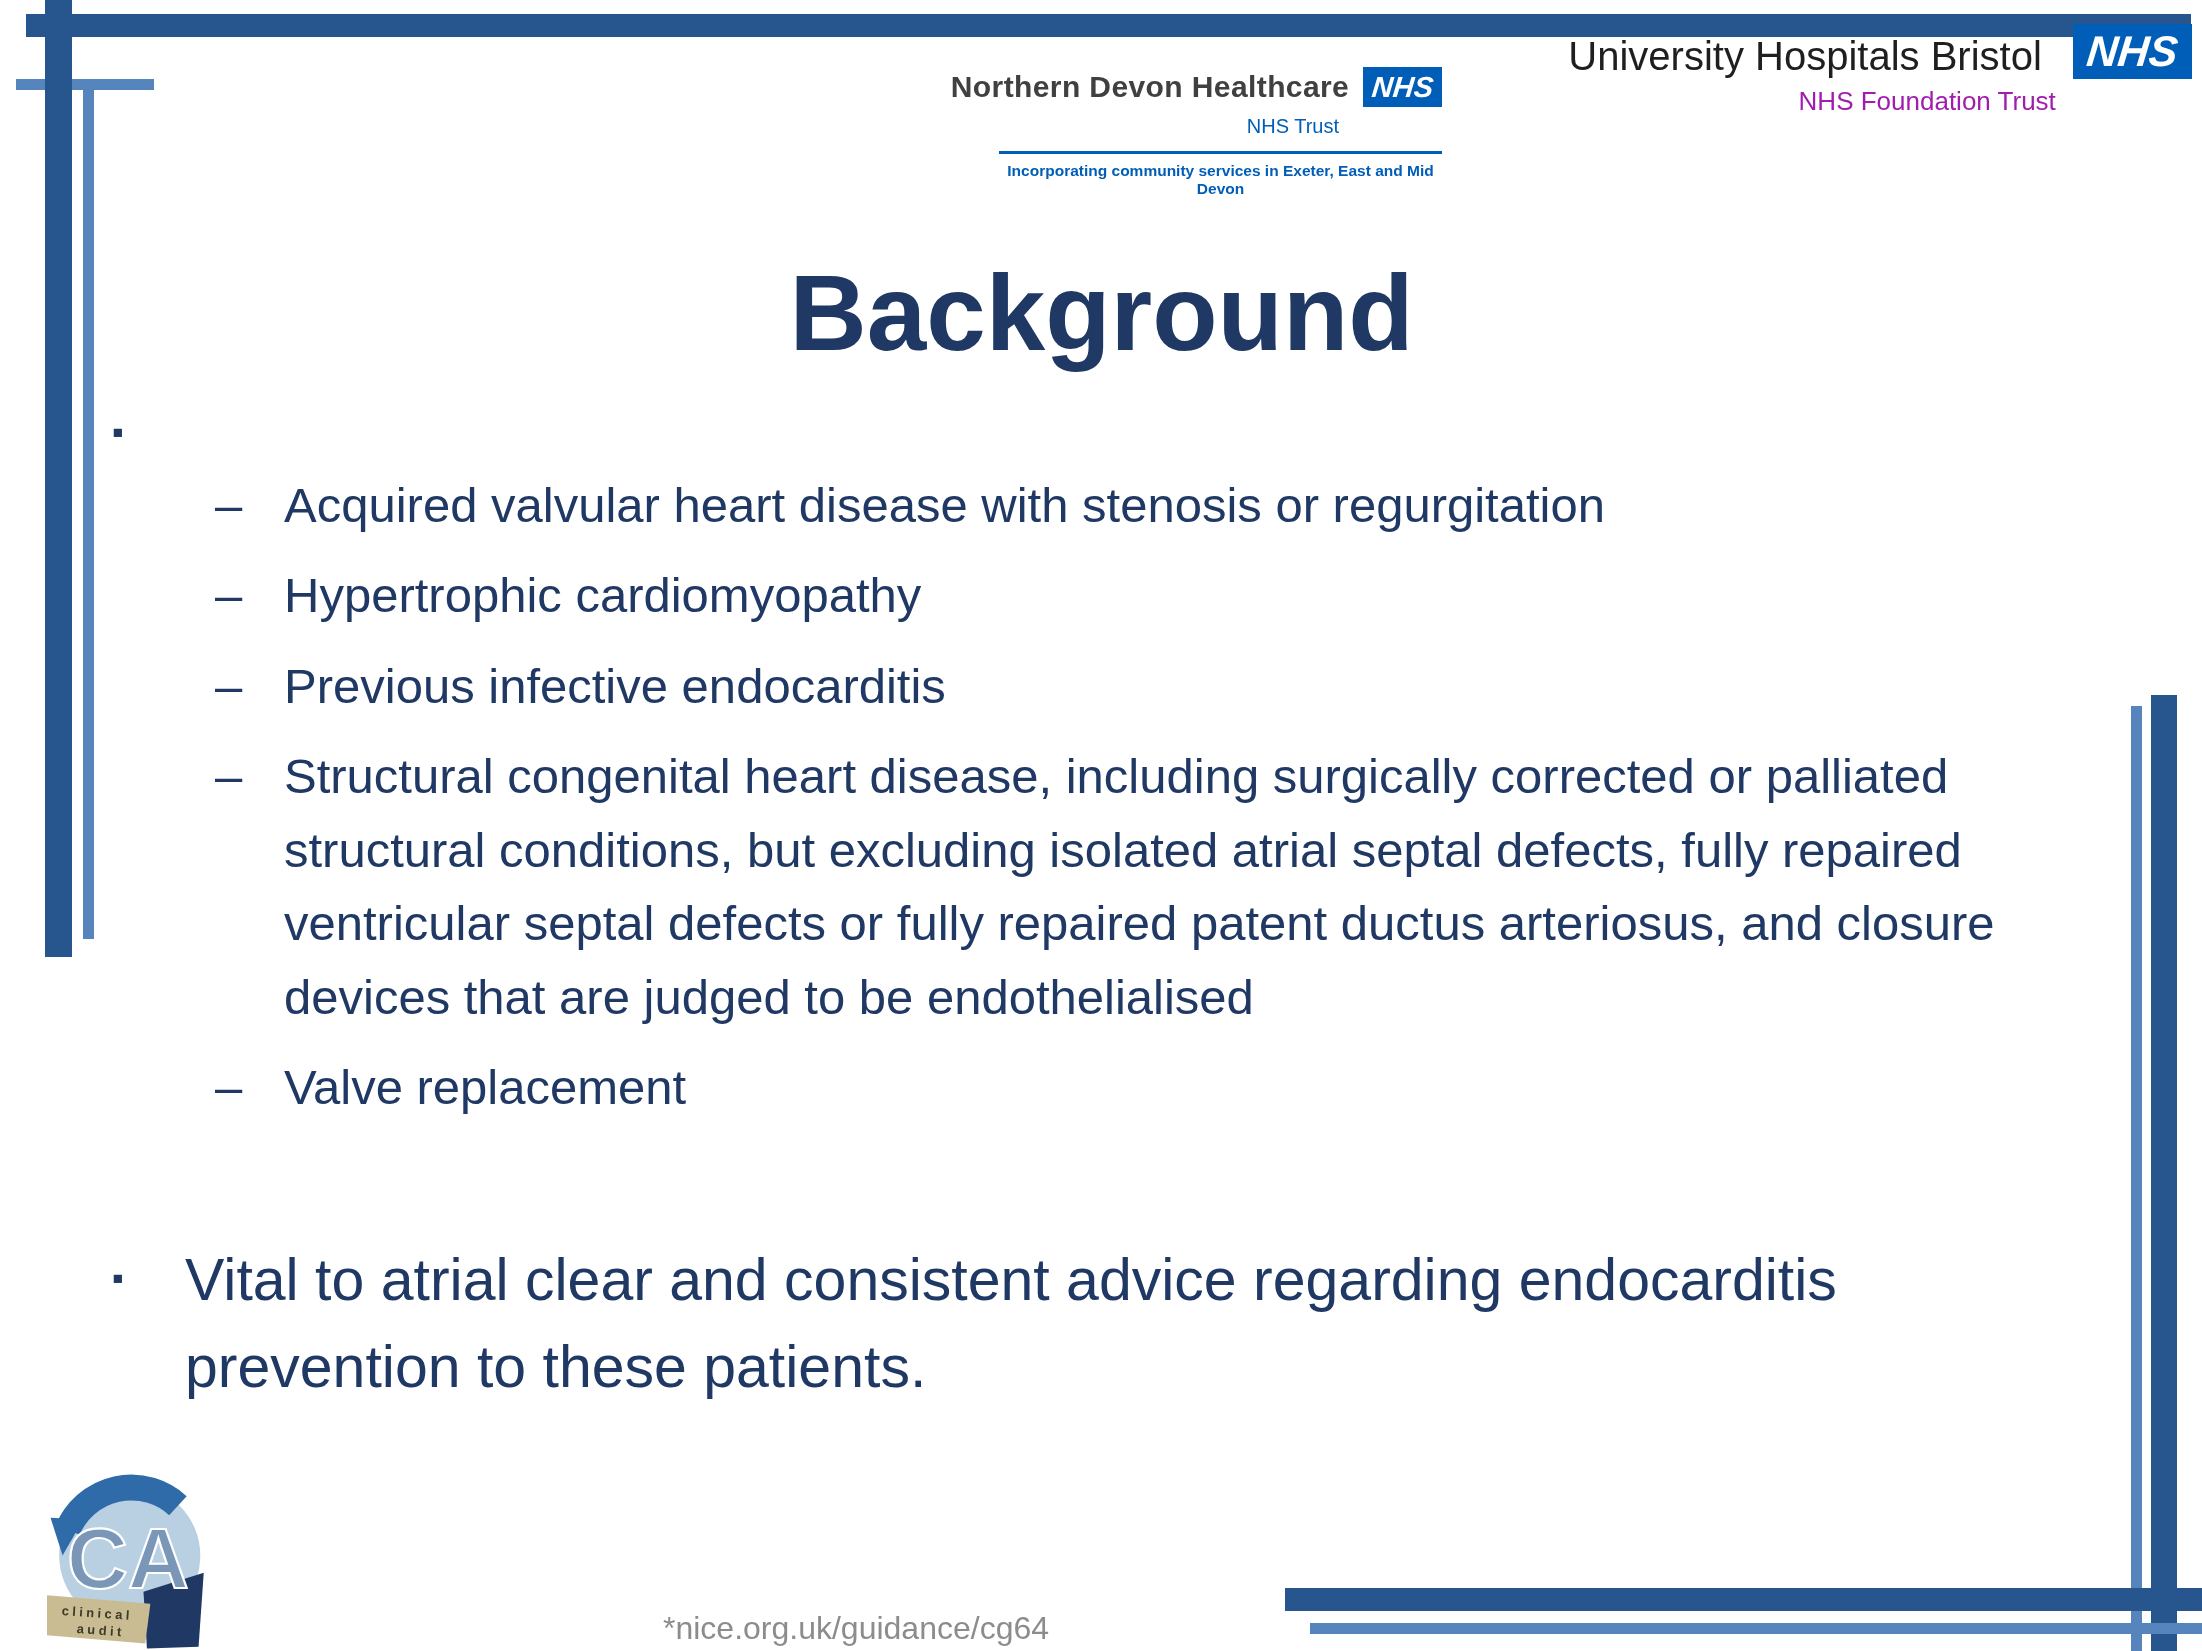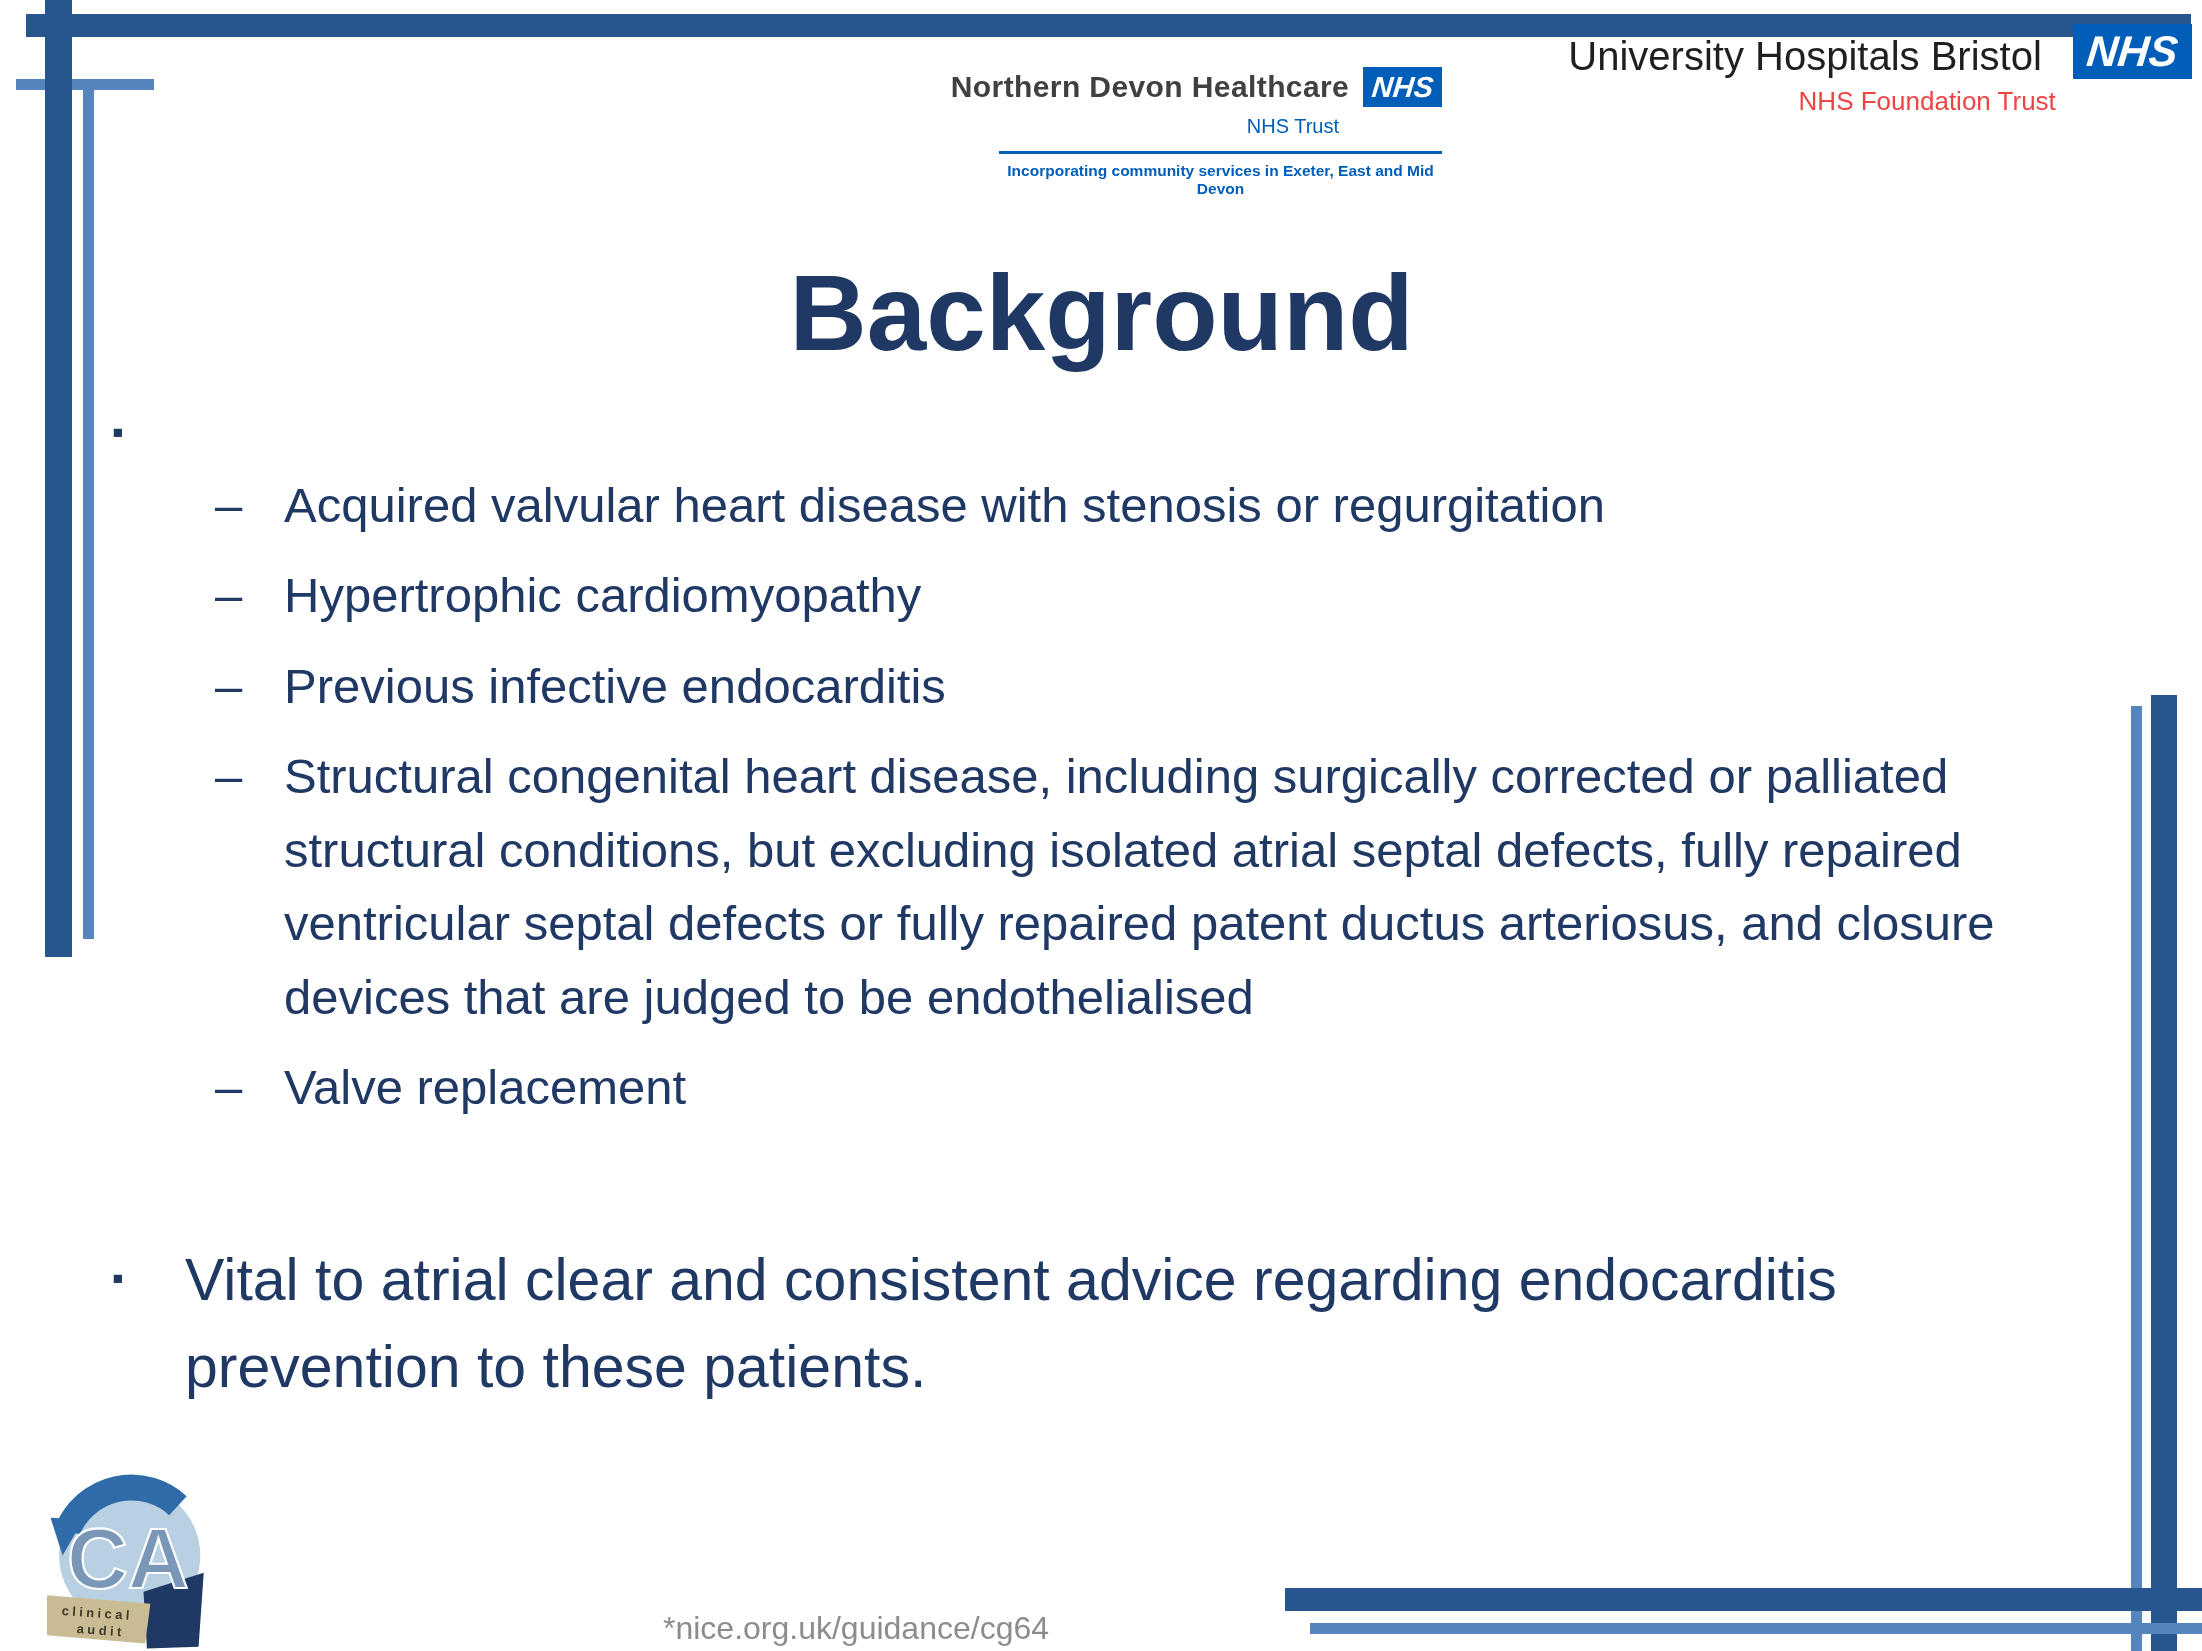--- a/index.html
+++ b/index.html
@@ -29,21 +29,21 @@
   .ndh-box span { font-size: 29px; }
   .ndh-trust { margin-top: 7.7px; margin-right: 103px; font-size: 20px; color: #005EB8; }
   .ndh-rule { margin-top: 13.8px; width: 443px; height: 2.6px; background: #005EB8; }
   .ndh-tagline { margin-top: 7.7px; width: 443px; text-align: center; font-size: 15.5px; font-weight: bold; color: #005EB8; }
 
   .uhb-logo { position: absolute; right: 11.2px; top: 24px; display: flex; flex-direction: column; align-items: flex-end; }
   .uhb-row { display: flex; align-items: flex-end; gap: 31px; }
   .uhb-name { font-size: 40px; color: #1f1f1f; }
   .uhb-box { width: 119px; height: 55px; }
   .uhb-box span { font-size: 43px; }
-  .uhb-trust { margin-top: 6.9px; margin-right: 136px; font-size: 26px; color: #ef4444; }
+  .uhb-trust { margin-top: 6.9px; margin-right: 136px; font-size: 26px; color: #a21caf; }
 
   
   .title { position: absolute; left: 0; top: 251px; width: 100%; text-align: center; font-size: 107px; font-weight: bold; color: #1F3864; }
 
   .content { position: absolute; left: 112px; top: 391px; width: 2005px; color: #1F3864; }
   .l1 { display: flex; font-size: 59px; line-height: 1.48; }
   .l1 .sq { flex: 0 0 73px; font-size: 33px; padding-top: 17px; }
   .l2-group { margin-top: 12px; margin-left: 103px; }
   .l2 { display: flex; font-size: 49px; line-height: 1.5; margin-bottom: 17px; }
   .l2 .dash { flex: 0 0 69px; }

